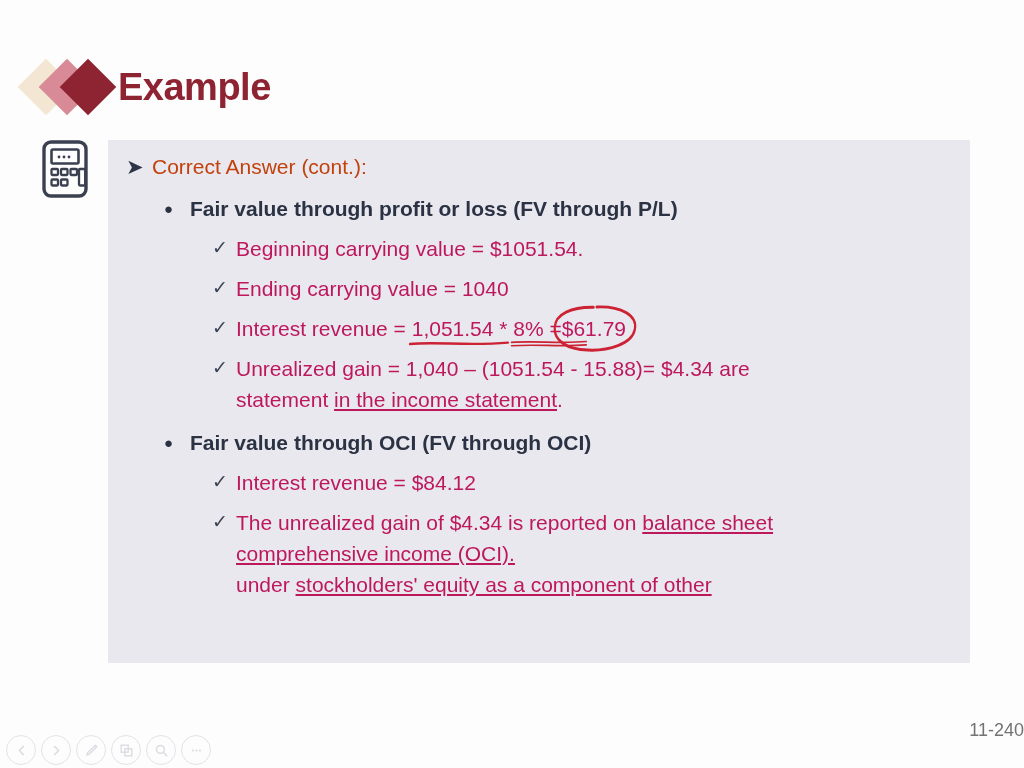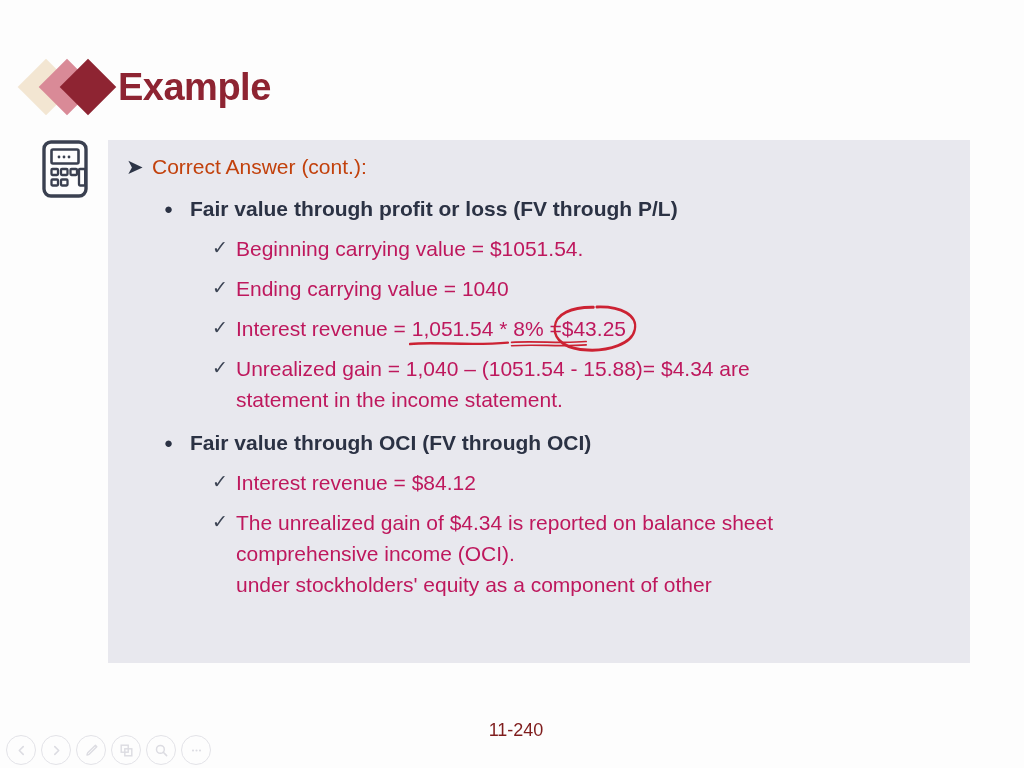--- a/index.html
+++ b/index.html
@@ -120,21 +120,21 @@
     font-size: 19px;
     line-height: 30px;
     color: #3c4454;
   }
   .lvl3-text {
     font-size: 21px;
     color: #be185d;
     line-height: 31px;
     position: relative;
   }
-  .u { text-underline-offset: 2px; }
+  .u { text-decoration: underline; text-underline-offset: 2px; }
 
   
   .annot-wrap { position: relative; display: inline-block; }
   .red-under {
     position: absolute;
     left: -3px;
     right: -3px;
     bottom: -3px;
     height: 7px;
     pointer-events: none;
@@ -147,23 +147,23 @@
     height: calc(100% + 18px);
     pointer-events: none;
   }
 
   
   #page-number {
     position: absolute;
     left: 8px;
     right: 0;
     top: 720px;
-    text-align: center;
+    text-align: right;
     font-size: 18px;
-    color: #7f1d1d;
+    color: #737373;
   }
   #toolbar {
     position: absolute;
     left: 6px;
     top: 735px;
     display: flex;
     gap: 5px;
   }
   .tool-btn {
     width: 28px;
@@ -237,21 +237,21 @@
   </div>
 
   <div class="lvl3-row">
     <div class="lvl3-marker">✓</div>
     <div class="lvl3-text">
       <span>Interest revenue = </span><span class="annot-wrap"><span>1,051.54</span><svg class="red-under" viewBox="0 0 100 7" preserveAspectRatio="none">
               <path d="M1,4 C25,1.4 60,6 99,2.6" fill="none" stroke="#cc2233" stroke-width="2.3" stroke-linecap="round"></path>
             </svg></span><span> * </span><span class="annot-wrap"><span>8%</span><svg class="red-under" viewBox="0 0 100 9" preserveAspectRatio="none">
               <path d="M2,3 C35,0.8 65,5 98,2" fill="none" stroke="#cc2233" stroke-width="2.1" stroke-linecap="round"></path>
               <path d="M2,7.4 C35,5.2 65,9 98,6.2" fill="none" stroke="#cc2233" stroke-width="2.1" stroke-linecap="round"></path>
-            </svg></span><span>  =</span><span class="annot-wrap"><span>$43.25</span><svg class="red-ellipse" viewBox="0 0 120 50" preserveAspectRatio="none">
+            </svg></span><span>  =</span><span class="annot-wrap"><span>$61.79</span><svg class="red-ellipse" viewBox="0 0 120 50" preserveAspectRatio="none">
               <path d="M62,3 C96,2 118,12 114,26 C110,41 78,48 50,47 C22,46 4,38 5,24 C6,10 28,3 58,3.4" fill="none" stroke="#cc2233" stroke-width="3" stroke-linecap="round"></path>
             </svg></span>
     </div>
   </div>
 
   <div class="lvl3-row">
     <div class="lvl3-marker">✓</div>
     <div class="lvl3-text">
       <div>Unrealized gain = 1,040 – (1051.54 - 15.88)= $4.34 are</div>
       <div><span>statement </span><span class="u">in the income statement</span><span>.</span></div>

